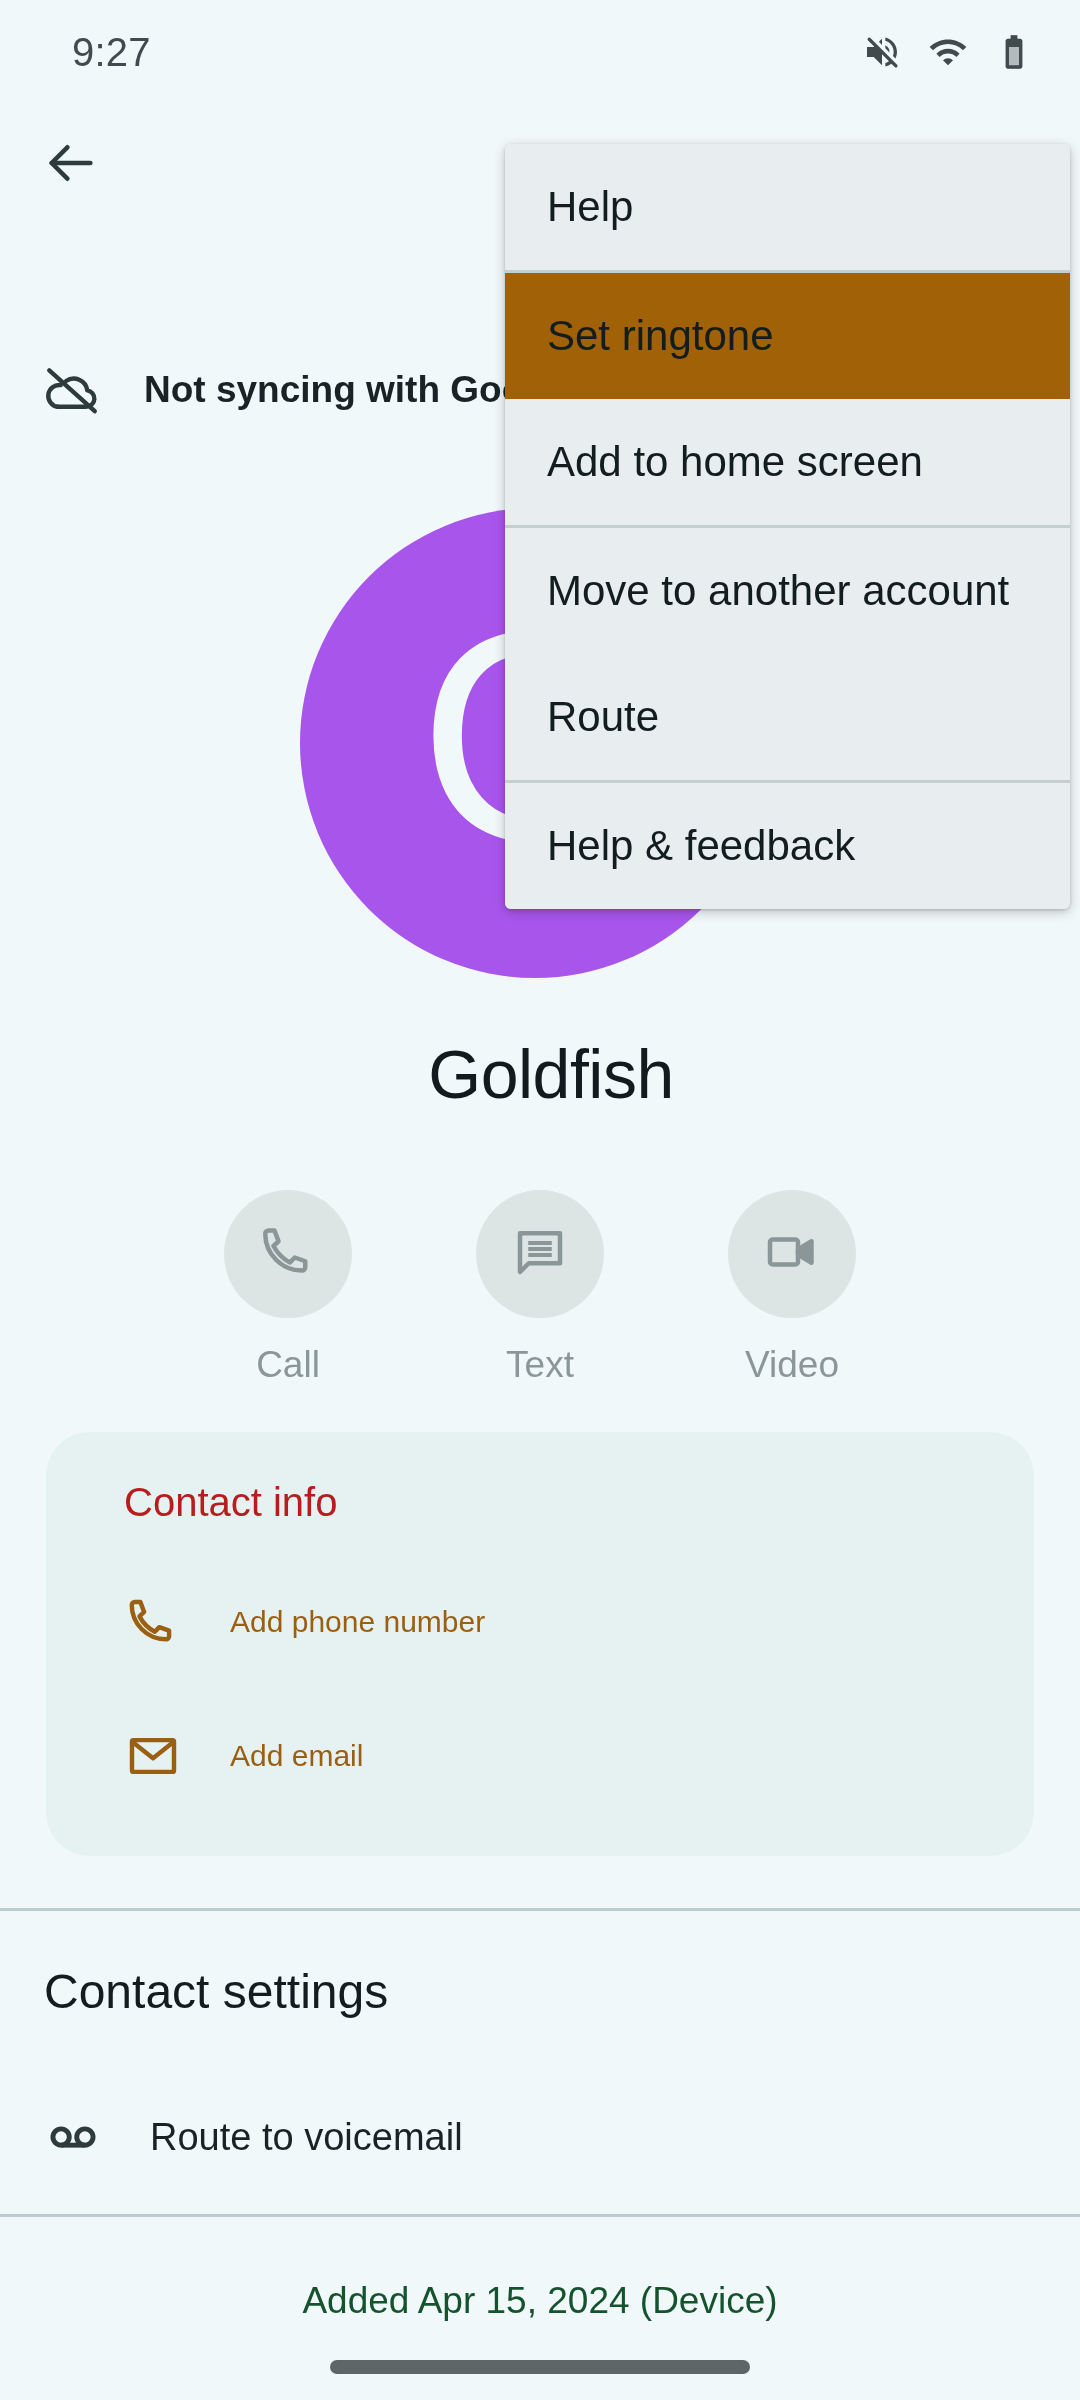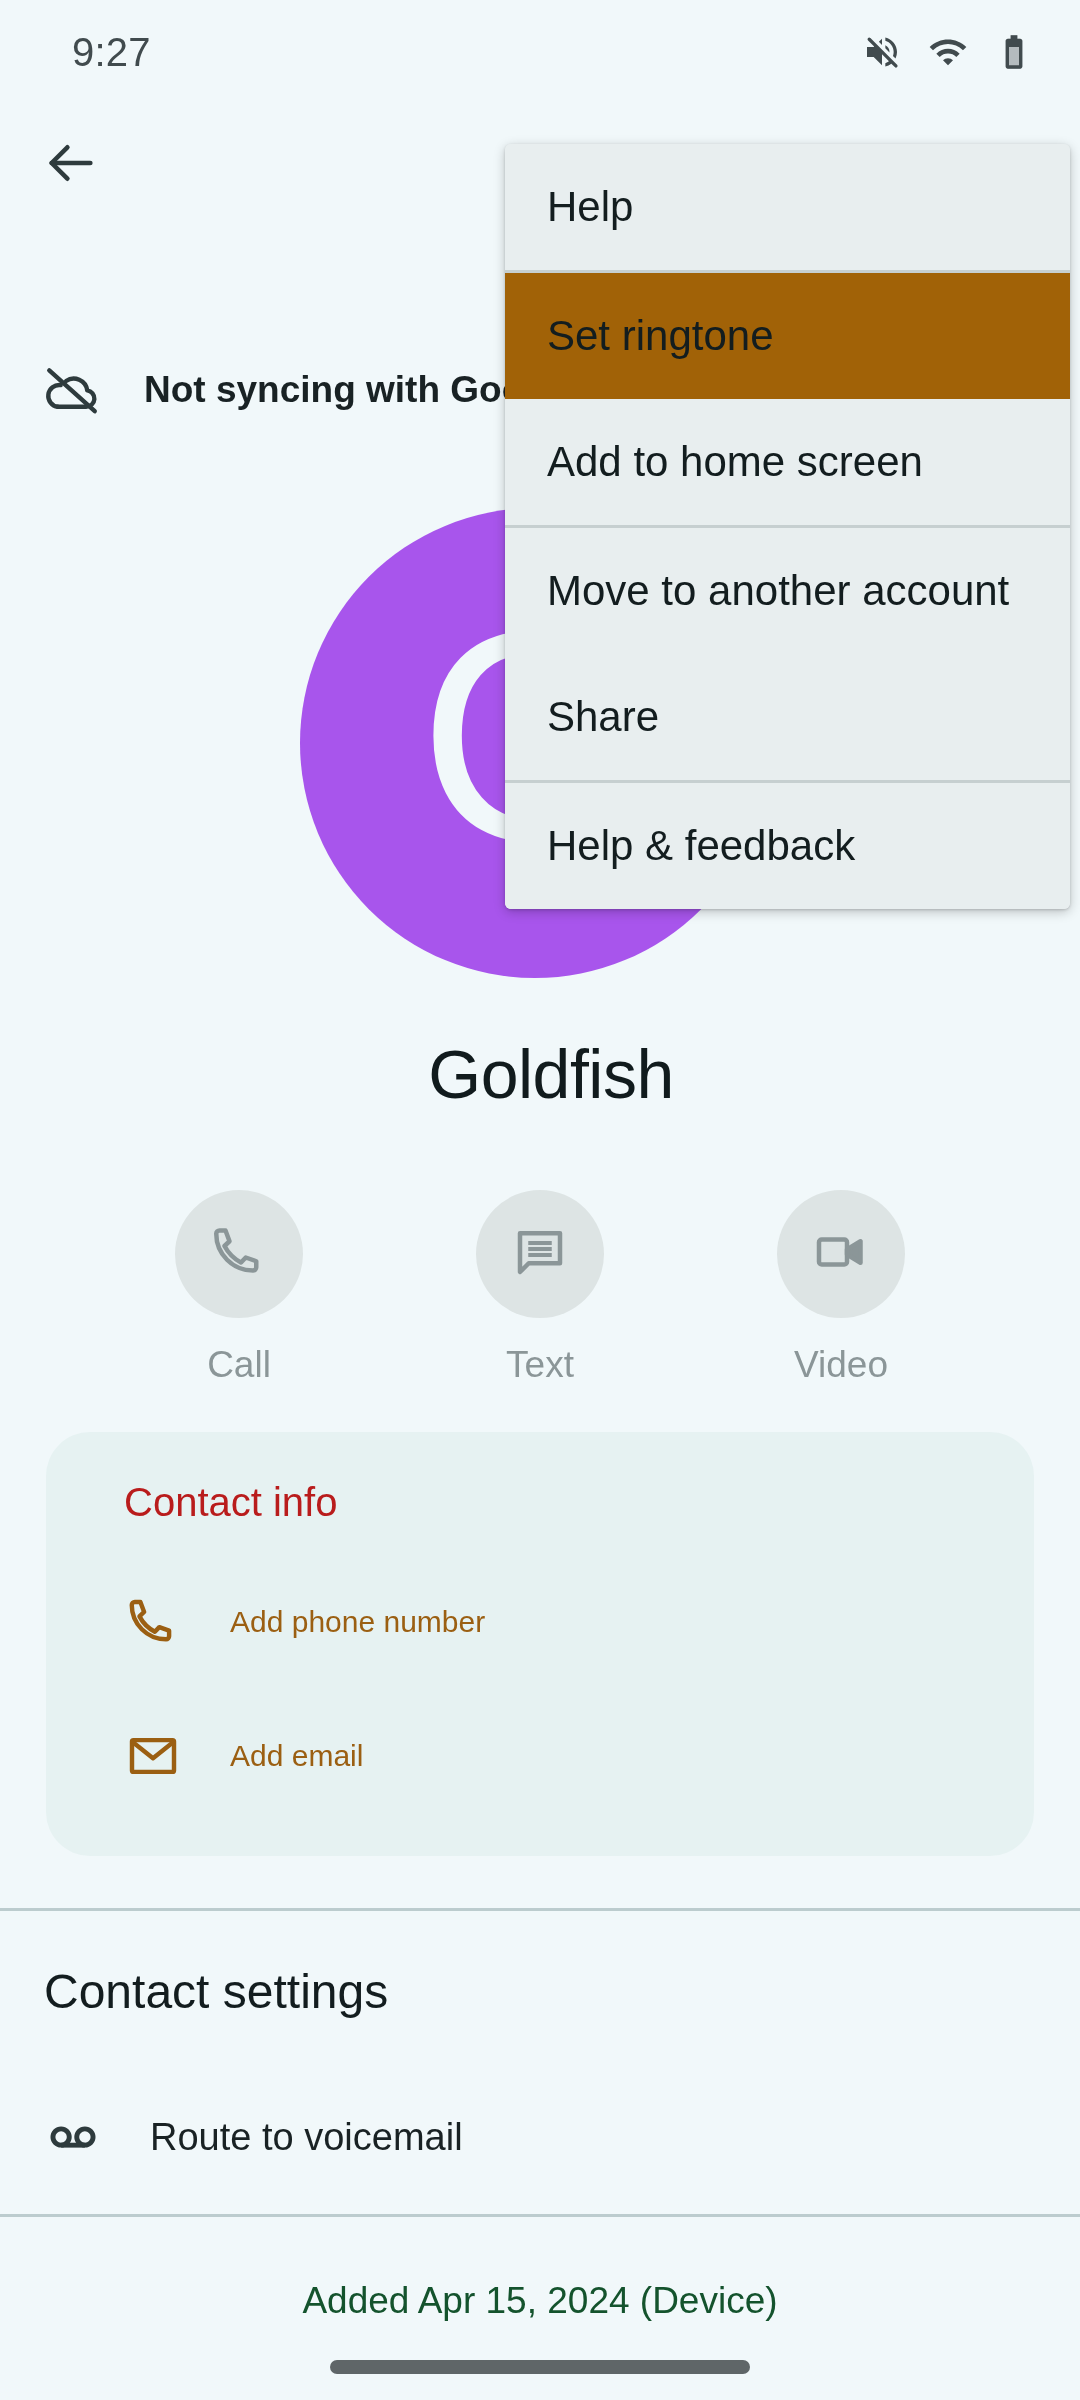--- a/index.html
+++ b/index.html
@@ -69,21 +69,21 @@
   
   .contact-name{
     position:absolute; left:11px; top:1035px; width:1080px;
     text-align:center; font-size:68px; color:#111b1d;
     letter-spacing:-0.5px;
   }
 
   
   .actions{
     position:absolute; left:0; top:1190px; width:1080px;
-    display:flex; justify-content:center; gap:93px;
+    display:flex; justify-content:center; gap:44px;
   }
   .action{
     width:208px;
     display:flex; flex-direction:column; align-items:center;
   }
   .action-circle{
     width:128px; height:128px; border-radius:50%;
     background:#dde4e4;
     display:flex; align-items:center; justify-content:center;
   }
@@ -311,21 +311,21 @@
     <div class="menu-sep"></div>
 
     <div class="menu-group">
       <div class="menu-item highlighted">Set ringtone</div>
       <div class="menu-item">Add to home screen</div>
     </div>
     <div class="menu-sep"></div>
 
     <div class="menu-group">
       <div class="menu-item">Move to another account</div>
-      <div class="menu-item">Share</div>
+      <div class="menu-item">Route</div>
     </div>
     <div class="menu-sep"></div>
 
     <div class="menu-group">
       <div class="menu-item">Help &amp; feedback</div>
     </div>
 
   </div>
 
 </div>

